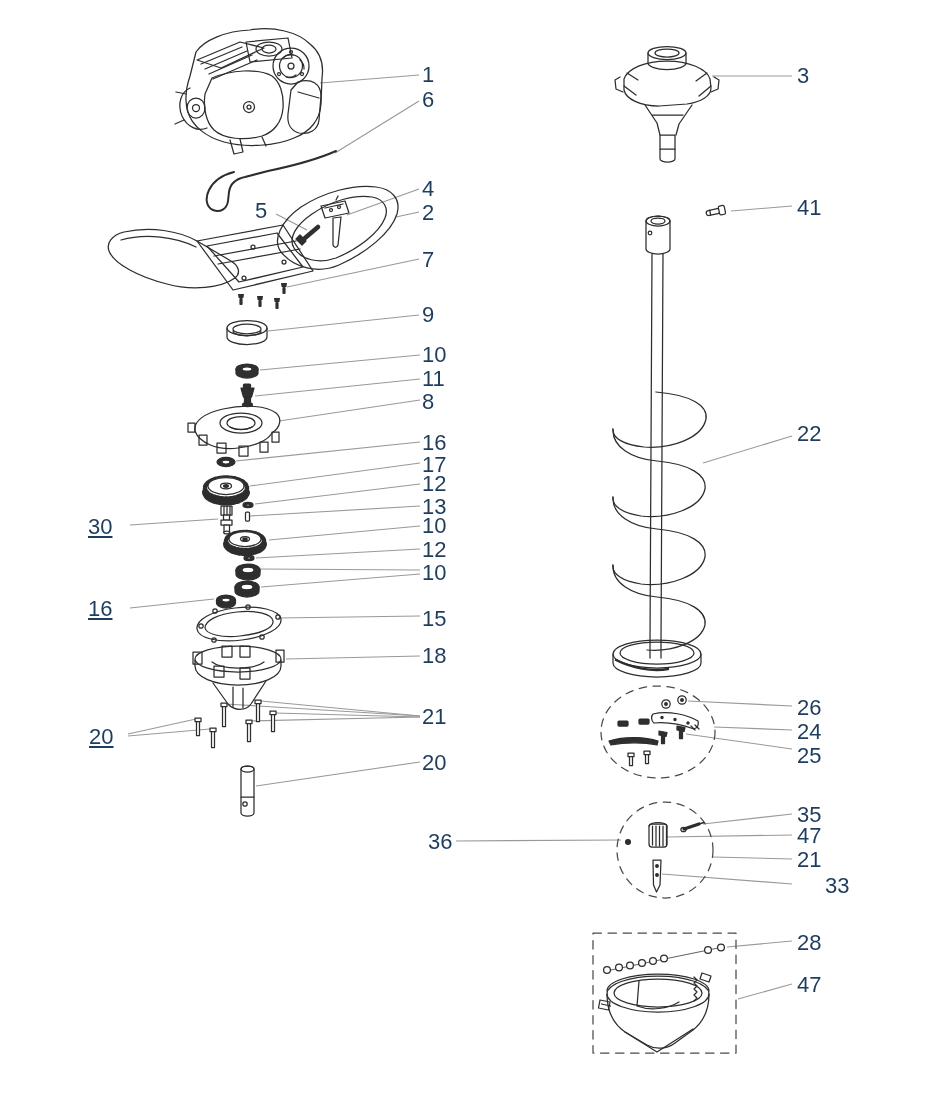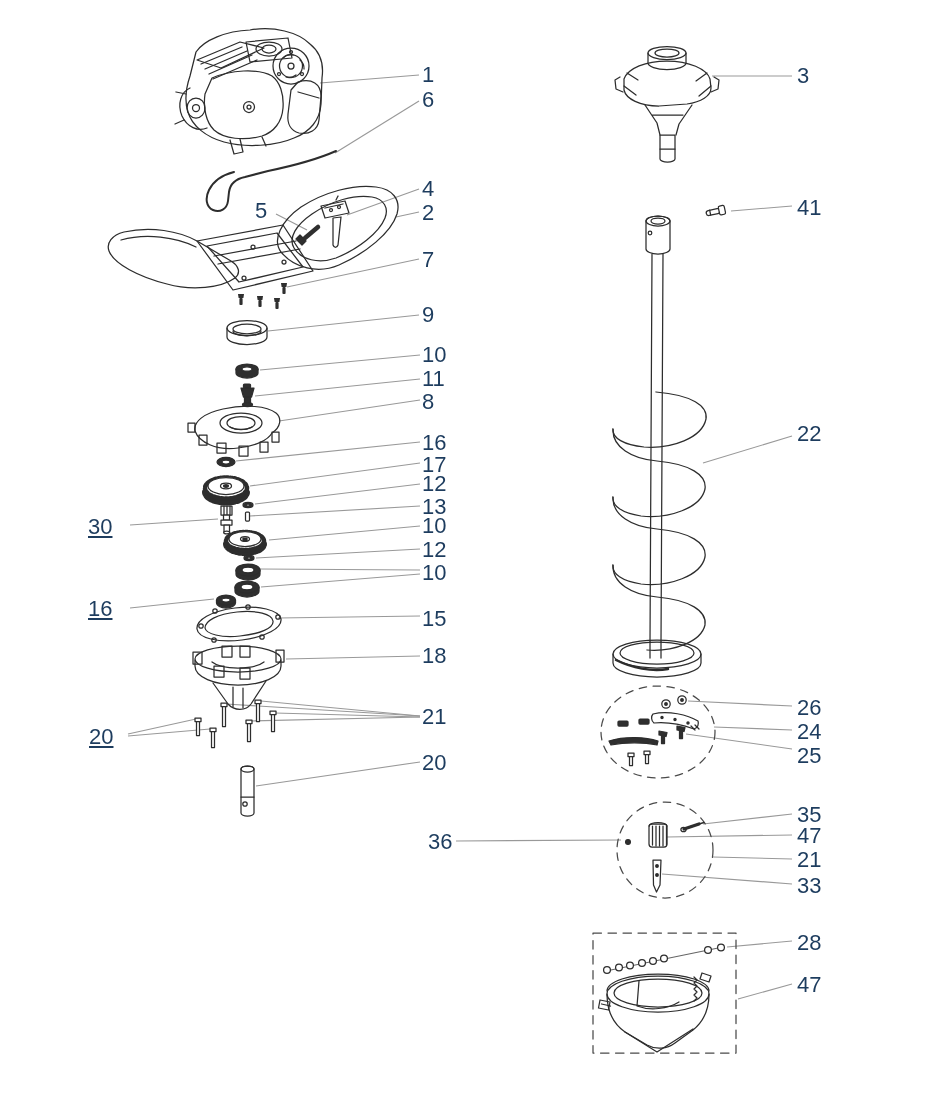--- a/index.html
+++ b/index.html
@@ -418,17 +418,17 @@
   <div class="lbl" style="left:422px;top:750px">20</div>
   <div class="lbl" style="left:797px;top:63px">3</div>
   <div class="lbl" style="left:797px;top:195px">41</div>
   <div class="lbl" style="left:797px;top:421px">22</div>
   <div class="lbl" style="left:797px;top:695px">26</div>
   <div class="lbl" style="left:797px;top:719px">24</div>
   <div class="lbl" style="left:797px;top:743px">25</div>
   <div class="lbl" style="left:797px;top:802px">35</div>
   <div class="lbl" style="left:797px;top:823px">47</div>
   <div class="lbl" style="left:797px;top:847px">21</div>
-  <div class="lbl" style="left:797px;top:873px">33</div>
+  <div class="lbl" style="left:825px;top:873px">33</div>
   <div class="lbl" style="left:428px;top:829px">36</div>
   <div class="lbl" style="left:797px;top:930px">28</div>
   <div class="lbl" style="left:797px;top:972px">47</div>
 </div>
 
 </body></html>

